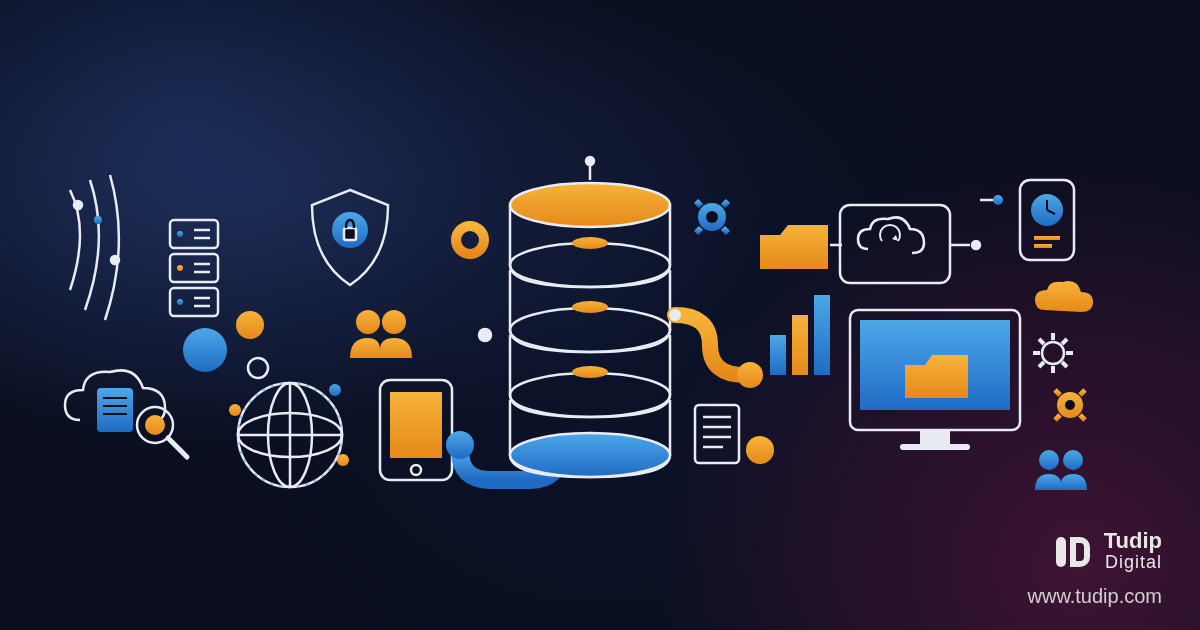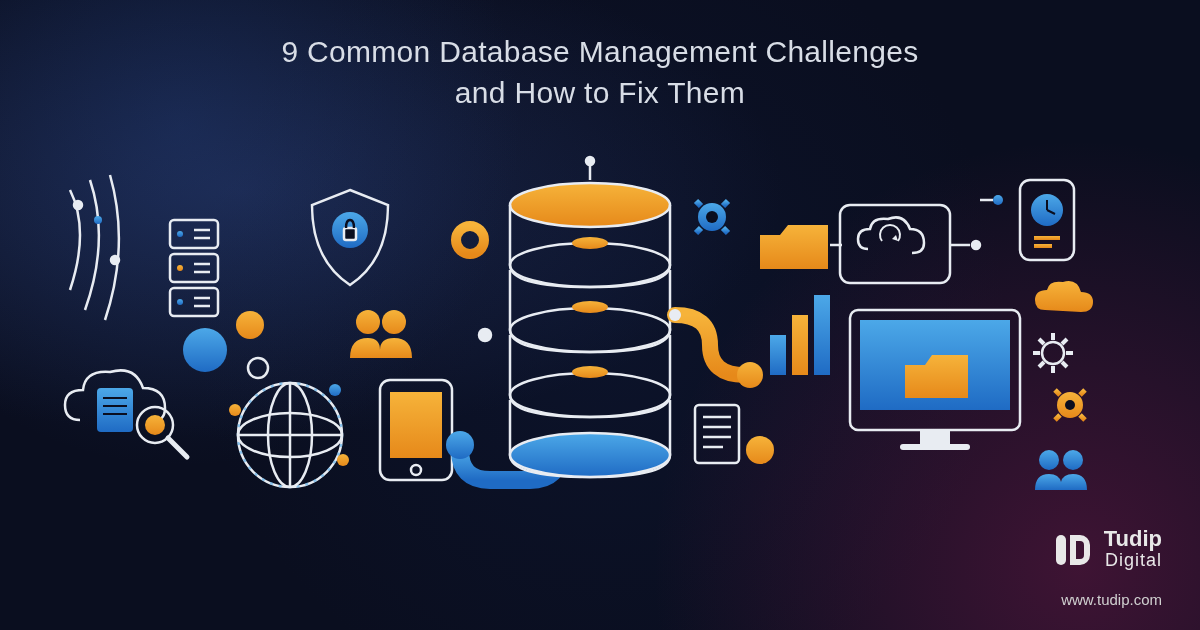--- a/index.html
+++ b/index.html
@@ -40,34 +40,33 @@
   .illustration svg { width: 100%; height: 100%; }
   .brand {
     position: absolute;
     right: 38px; bottom: 22px;
     text-align: right;
     color: #e8e8e8;
   }
   .brand-row { display: flex; align-items: center; gap: 10px; justify-content: flex-end; margin-top: 22px; }
   .brand-name { font-size: 22px; font-weight: 700; line-height: 0.9; }
   .brand-sub { font-size: 18px; font-weight: 400; letter-spacing: 1px; display:block; }
-  .brand-url { font-size: 15px; color: #d0d0d0; margin-top: 20px; }
+  .brand-url { font-size: 20px; color: #d0d0d0; margin-top: 12px; }
   .logo-mark {
     width: 42px; height: 42px;
     display: inline-block;
   }
 </style>
 </head>
 <body>
 
 <div class="bg-overlay"></div>
 
 <div class="title">
-  <span>9 Common Database Management Challenges</span><br>
-  <span>and How to Fix Them</span>
+  <br>
 </div>
 
 <div class="illustration">
 <svg viewBox="0 0 1100 370" xmlns="http://www.w3.org/2000/svg">
   <defs>
     <linearGradient id="og" x1="0" y1="0" x2="0" y2="1">
       <stop offset="0" stop-color="#f6b33a"></stop>
           <stop offset="1" stop-color="#e6891a"></stop>
     </linearGradient>
     <linearGradient id="bg" x1="0" y1="0" x2="0" y2="1">

